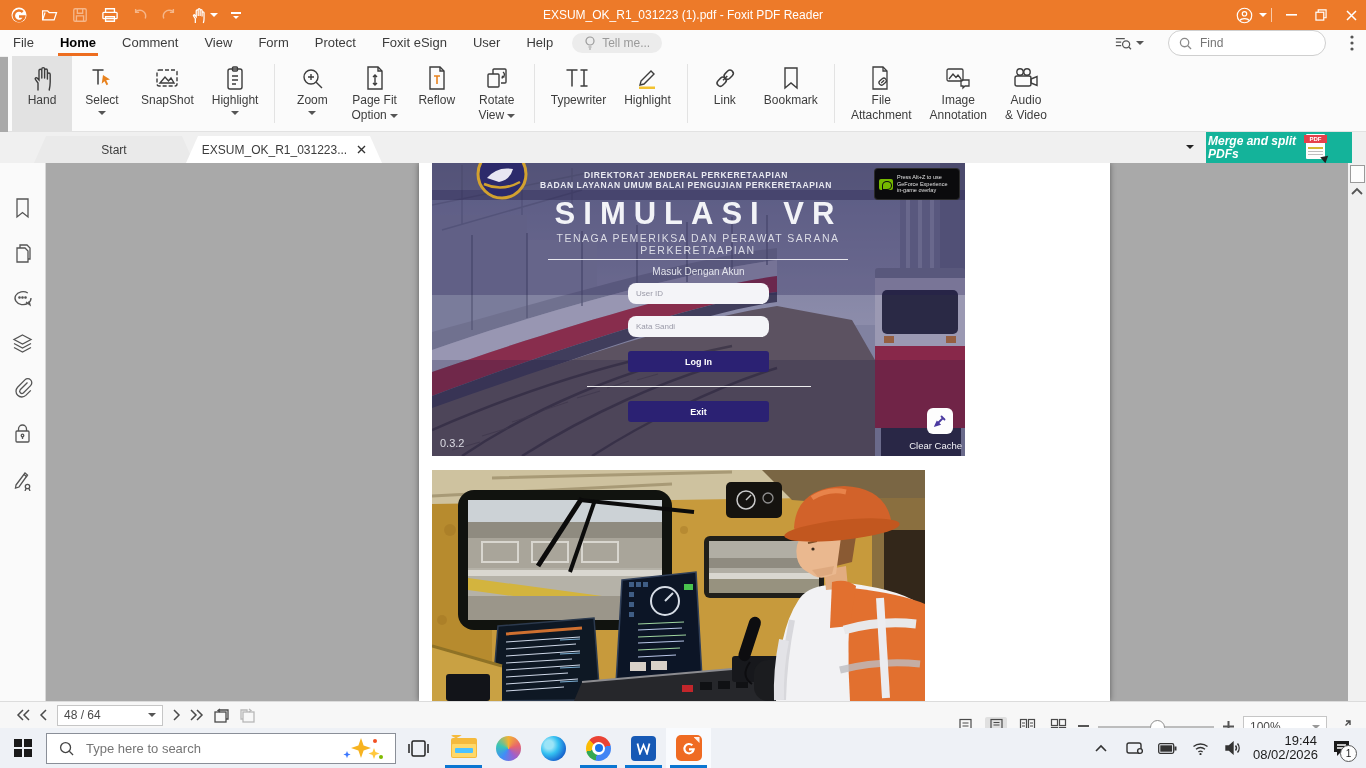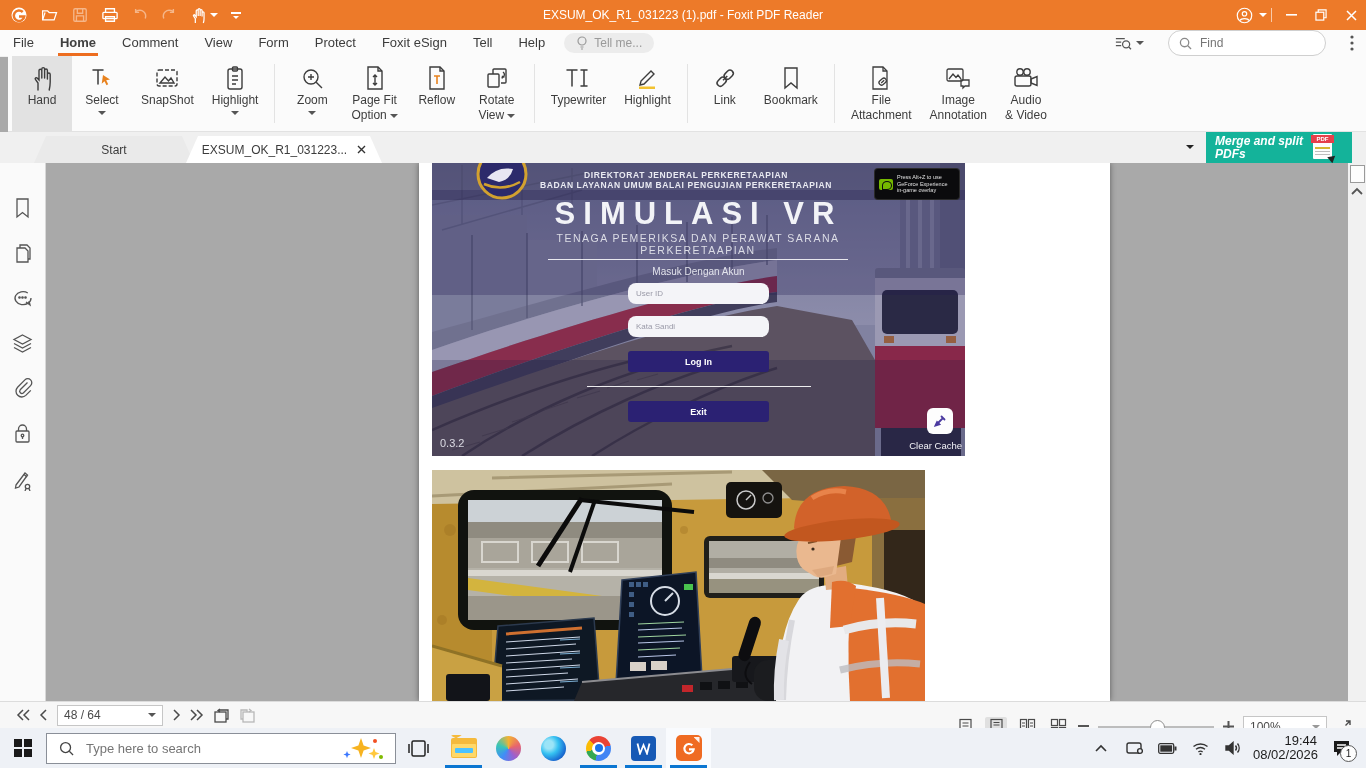--- a/index.html
+++ b/index.html
@@ -15,21 +15,21 @@
   .win-title{position:absolute;left:0;right:0;top:0;height:30px;display:flex;align-items:center;
     justify-content:center;font-size:12px;color:#fff;pointer-events:none;}
   .winctl{position:absolute;right:0;top:0;height:30px;display:flex;align-items:center;}
   .winctl .wbtn{width:30px;height:30px;display:flex;align-items:center;justify-content:center;}
   .vsep{width:1px;height:14px;background:rgba(255,255,255,.6);margin:0 4px;}
 
   
   .menubar{position:absolute;left:0;top:30px;width:1366px;height:26px;background:#fbfbfb;
     display:flex;align-items:center;border-bottom:1px solid #efefef;}
   .mitem{padding:0 13px;font-size:13px;color:#3c3c3c;height:26px;line-height:25px;position:relative;}
-  .mitem.active{color:#404040;font-weight:bold;}
+  .mitem.active{color:#000000;font-weight:bold;}
   .mitem.active::after{content:"";position:absolute;left:11px;right:11px;bottom:0;height:3px;background:#ed6d1f;}
   .tellme{display:flex;align-items:center;gap:6px;background:#ececec;border-radius:11px;height:20px;
     padding:0 12px;margin-left:6px;color:#9a9a9a;font-size:12px;}
   .menright{margin-left:auto;display:flex;align-items:center;gap:24px;padding-right:12px;}
   .findpill{display:flex;align-items:center;gap:6px;border:1px solid #cfcfcf;border-radius:13px;
     height:24px;width:136px;padding:0 10px;background:#fff;}
   .findpill input{border:0;outline:0;width:90px;font-size:12px;color:#444;background:transparent;
     font-family:"Liberation Sans",sans-serif;}
   .caret{width:0;height:0;border-left:4px solid transparent;border-right:4px solid transparent;
     border-top:4px solid #555;display:inline-block;}
@@ -48,21 +48,21 @@
 
   
   .tabbar{position:absolute;left:0;top:132px;width:1366px;height:31px;background:#f0f0f0;}
   .tab{position:absolute;top:4px;height:27px;display:flex;align-items:center;justify-content:center;
     font-size:12px;color:#3c3c3c;clip-path:polygon(12px 0,calc(100% - 12px) 0,100% 100%,0 100%);}
   .tab.start{left:34px;width:160px;background:#eaeaea;}
   .tab.doc{left:186px;width:196px;background:#fff;gap:10px;}
   .tablist-caret{position:absolute;left:1186px;top:13px;}
   .banner{position:absolute;right:14px;top:0;height:31px;width:146px;background:#14b39a;color:#fff;
     display:flex;align-items:center;}
-  .banner-text{font-style:italic;font-weight:bold;font-size:12px;line-height:13px;padding-left:9px;width:92px;}
+  .banner-text{font-style:italic;font-weight:bold;font-size:12px;line-height:13px;padding-left:2px;width:92px;}
   .pdficon{position:relative;width:24px;height:27px;margin-left:4px;}
   .pdficon .pg{position:absolute;left:2px;top:0;width:19px;height:25px;background:#fdfdfd;border-radius:1px;}
   .pdficon .hd{position:absolute;left:0;top:1px;width:23px;height:8px;background:#e5404b;color:#fff;
     font-size:6px;font-weight:bold;text-align:center;line-height:8px;}
   .pdficon .ln{position:absolute;left:4px;width:15px;height:2px;background:#d6b731;}
   .pdficon .ln.g{background:#bdbdbd;height:1px;}
   .pdficon .cur{position:absolute;right:-1px;bottom:-1px;width:0;height:0;
     border-left:7px solid #222;border-bottom:4px solid transparent;border-top:4px solid transparent;
     transform:rotate(-40deg);}
 
@@ -250,21 +250,21 @@
   </div>
 
   <div class="menubar">
     <span class="mitem">File</span>
     <span class="mitem active">Home</span>
     <span class="mitem">Comment</span>
     <span class="mitem">View</span>
     <span class="mitem">Form</span>
     <span class="mitem">Protect</span>
     <span class="mitem">Foxit eSign</span>
-    <span class="mitem">Tell</span>
+    <span class="mitem">User</span>
     <span class="mitem">Help</span>
     <span class="tellme">
       <svg width="12" height="14" viewBox="0 0 12 14" fill="none" stroke="#9a9a9a" stroke-width="1.2">
           <circle cx="6" cy="5" r="4"></circle>
           <path d="M4.5 11h3M5 13h2"></path>
         </svg>
       <span>Tell me...</span>
     </span>
     <span class="menright">
       <span style="display:flex;align-items:center;gap:4px;">

